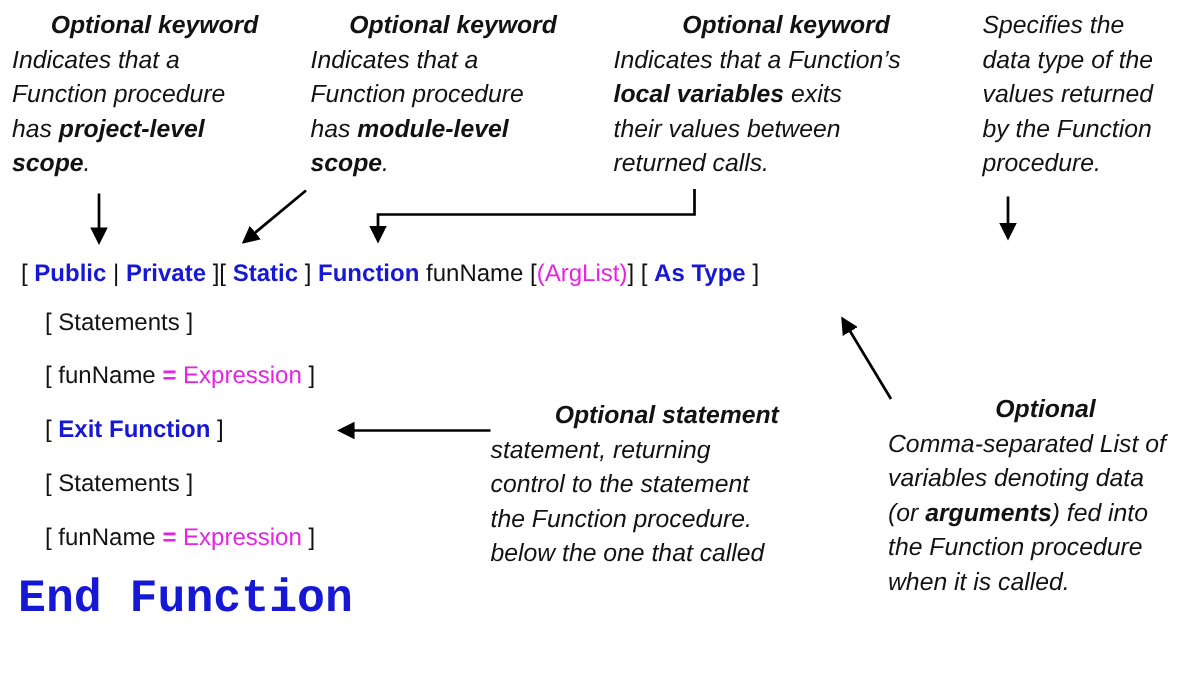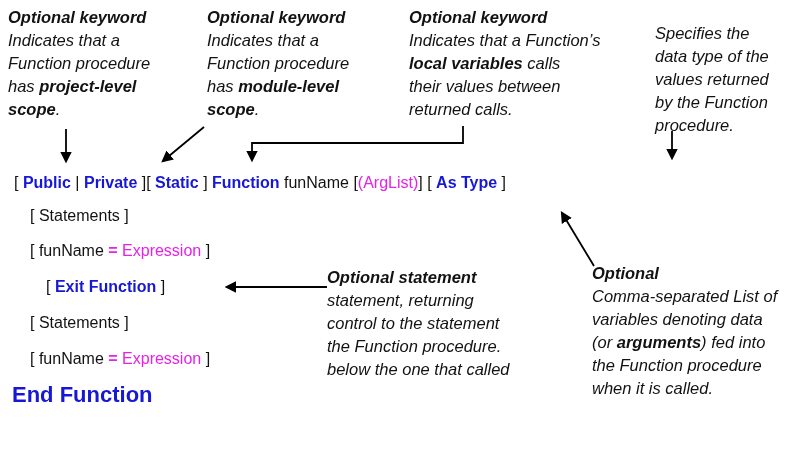--- a/index.html
+++ b/index.html
@@ -14,30 +14,30 @@
     position:relative;width:800px;height:450px;background:var(--bg);
     font-family:"Liberation Sans",sans-serif;overflow:hidden;color:var(--ink);
   }
   .arrows{position:absolute;left:0;top:0;width:800px;height:450px;}
   .arrowline{stroke:var(--arrow);stroke-width:1.8;fill:none;}
   .ah{fill:var(--arrow);}
   .callout{
     position:absolute;font-style:italic;font-size:16.5px;line-height:23px;
     color:var(--ink);
   }
-  .co-title{font-weight:bold;}
+  .co-title{font-weight:bold;text-align:center;}
   .co-line{white-space:pre;}
   .b{font-weight:bold;}
   .syntax,.codeline{
     position:absolute;white-space:pre;font-size:16px;line-height:27px;color:var(--ink);
   }
   .kw{color:var(--blue);font-weight:bold;}
   .mg{color:var(--magenta);}
   .mgb{color:var(--magenta);font-weight:bold;}
-  .endfn{position:absolute;white-space:pre;font-size:22px;font-weight:bold;color:var(--blue);}
+  .endfn{position:absolute;white-space:pre;font-size:31px;font-weight:bold;color:var(--blue);font-family:Liberation Mono, monospace;}
 </style>
 </head>
 <body>
 
 <div class="canvas">
 
   <svg class="arrows" viewBox="0 0 800 450">
     <defs>
       <marker id="ah" viewBox="0 0 10 10" refX="8" refY="5" markerWidth="6.5" markerHeight="6.5" orient="auto-start-reverse">
         <path class="ah" d="M0,0 L10,5 L0,10 z"></path>
@@ -63,40 +63,40 @@
     <div class="co-title co-line">Optional keyword</div>
     <div class="co-line">Indicates that a</div>
     <div class="co-line">Function procedure</div>
     <div class="co-line"><span>has </span><span class="b">module-level</span></div>
     <div class="co-line"><span class="b">scope</span><span>.</span></div>
   </div>
 
   <div class="callout" style="left:409px;top:6px;width:230px;">
     <div class="co-title co-line">Optional keyword</div>
     <div class="co-line">Indicates that a Function’s</div>
-    <div class="co-line"><span class="b">local variables</span><span> calls</span></div>
+    <div class="co-line"><span class="b">local variables</span><span> exits</span></div>
     <div class="co-line">their values between</div>
     <div class="co-line">returned calls.</div>
   </div>
 
-  <div class="callout" style="left:655px;top:22px;width:145px;">
+  <div class="callout" style="left:655px;top:6px;width:145px;">
     <div class="co-line">Specifies the</div>
     <div class="co-line">data type of the</div>
     <div class="co-line">values returned</div>
     <div class="co-line">by the Function</div>
     <div class="co-line">procedure.</div>
   </div>
 
   <div class="syntax" style="left:14px;top:169px;"><span>[ </span><span class="kw">Public</span><span> | </span><span class="kw">Private</span><span> ][ </span><span class="kw">Static</span><span> ] </span><span class="kw">Function</span><span> funName [</span><span class="mg">(ArgList)</span><span>] [ </span><span class="kw">As Type</span><span> ]</span></div>
 
   <div class="codeline" style="left:30px;top:202px;">[ Statements ]</div>
 
   <div class="codeline" style="left:30px;top:237px;"><span>[ funName </span><span class="mgb">=</span><span class="mg"> Expression</span><span> ]</span></div>
 
-  <div class="codeline" style="left:46px;top:273px;"><span>[ </span><span class="kw">Exit Function</span><span> ]</span></div>
+  <div class="codeline" style="left:30px;top:273px;"><span>[ </span><span class="kw">Exit Function</span><span> ]</span></div>
 
   <div class="codeline" style="left:30px;top:309px;">[ Statements ]</div>
 
   <div class="codeline" style="left:30px;top:345px;"><span>[ funName </span><span class="mgb">=</span><span class="mg"> Expression</span><span> ]</span></div>
 
   <div class="endfn" style="left:12px;top:382px;">End Function</div>
 
   <div class="callout" style="left:327px;top:266px;width:235px;">
     <div class="co-title co-line">Optional statement</div>
     <div class="co-line">statement, returning</div>

